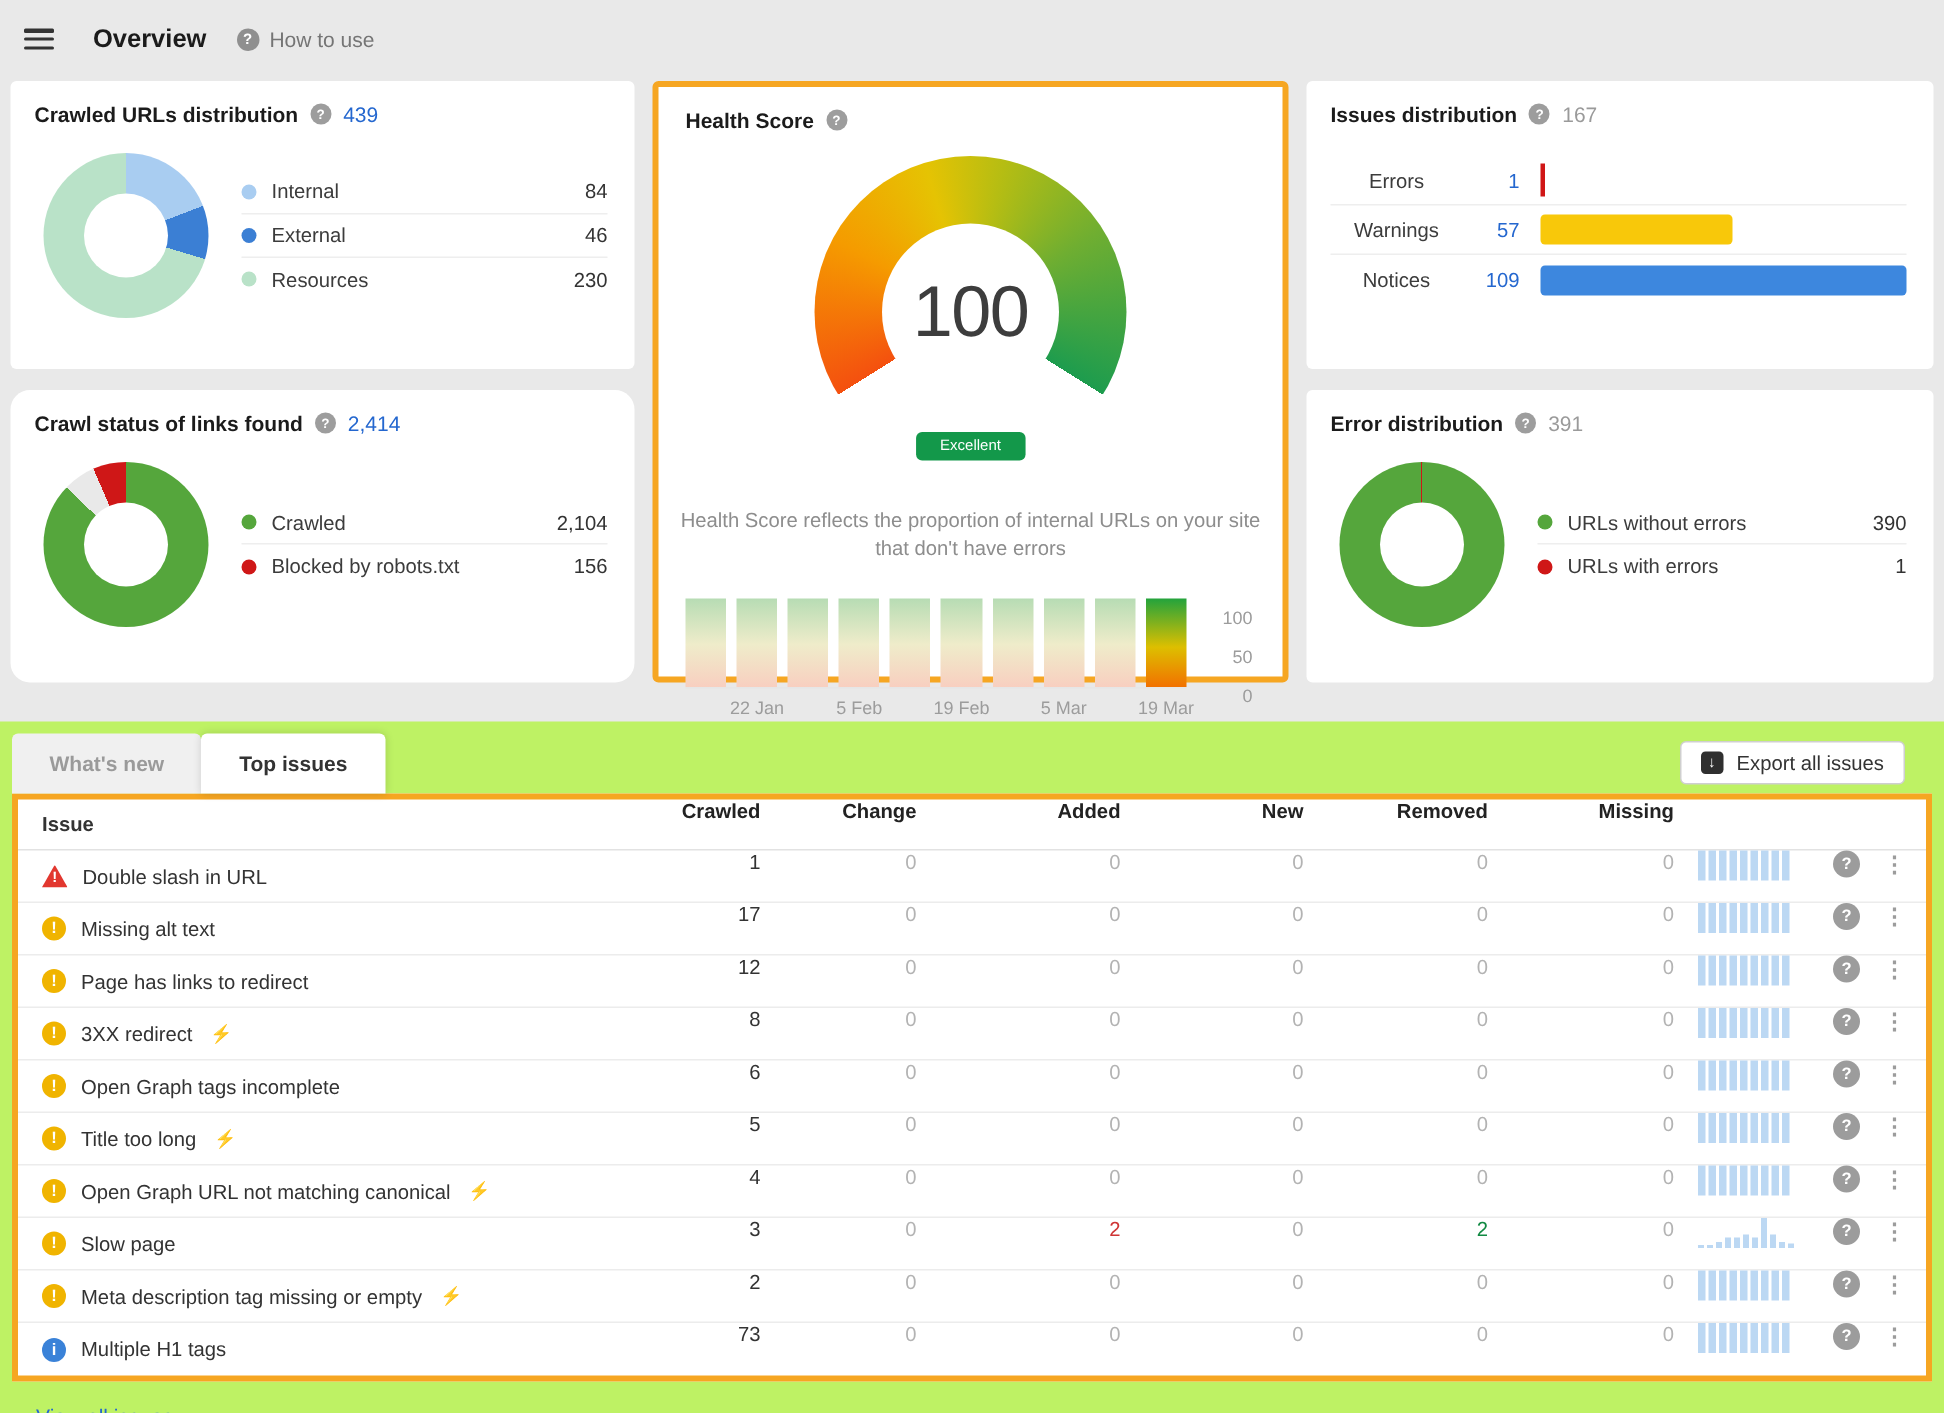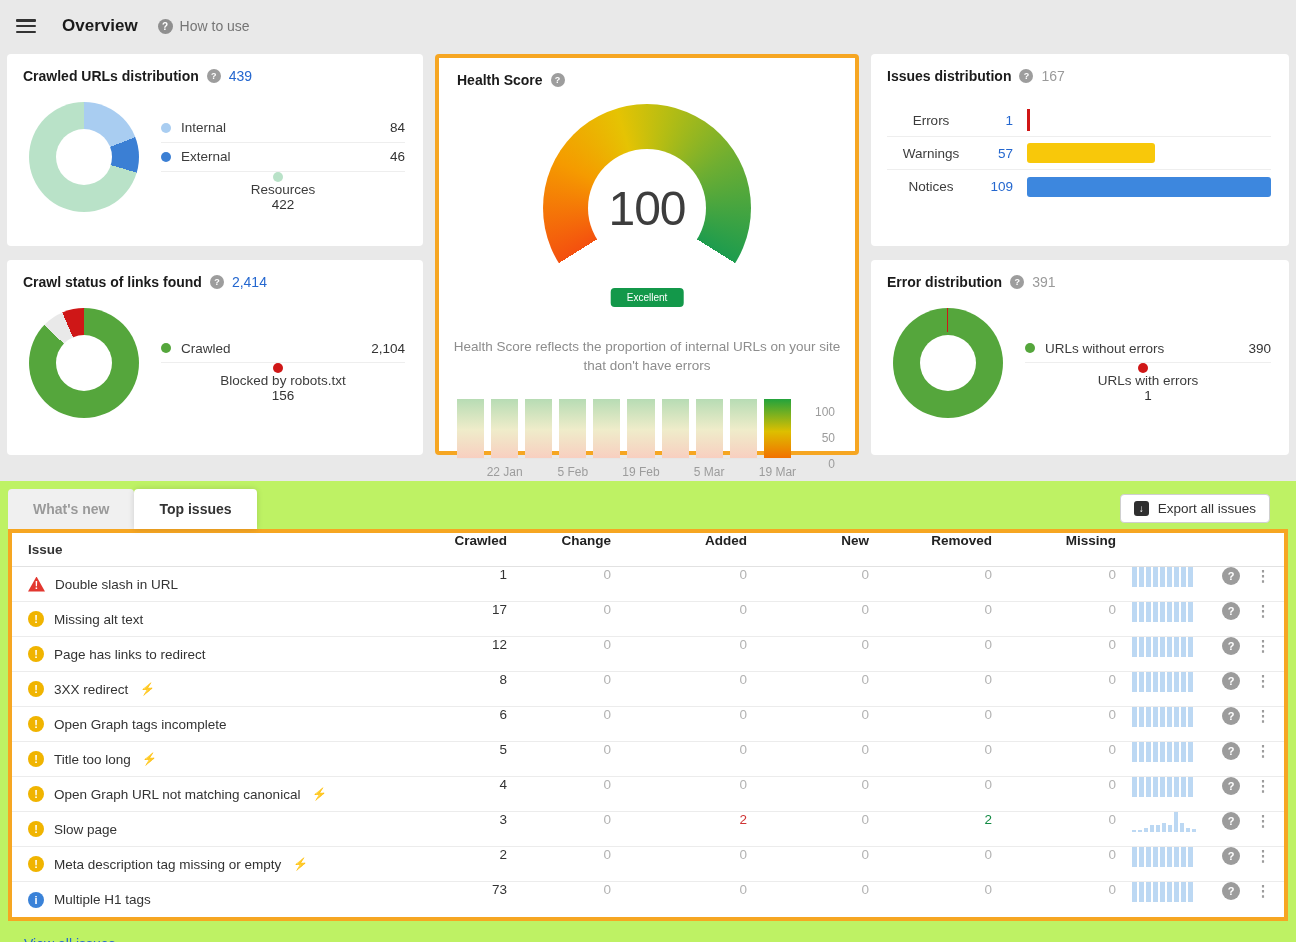--- a/index.html
+++ b/index.html
@@ -27,21 +27,21 @@
   .card-total-dim { font-size:14px; color:#9a9a9a; }
   .qicon.small { width:14px; height:14px; font-size:9px; background:#9d9d9d; }
 
   
   .donut-row { display:flex; align-items:center; margin-top:18px; }
   .donut { width:110px; height:110px; border-radius:50%; position:relative; flex:0 0 auto; margin-left:6px; }
   .donut .hole { position:absolute; left:50%; top:50%; width:56px; height:56px; transform:translate(-50%,-50%);
                  background:#fff; border-radius:50%; }
   .legend { flex:1; margin-left:22px; }
   .legend-row { display:flex; align-items:center; height:29px; border-bottom:1px solid #eee; }
-  .legend-row:last-child { border-bottom:none;flex-direction:column; }
+  .legend-row:last-child { border-bottom:none; }
   .legend-dot { width:10px; height:10px; border-radius:50%; flex:0 0 auto; margin-right:10px; }
   .legend-label { font-size:13.5px; color:#3c3c3c; flex:1; }
   .legend-value { font-size:13.5px; color:#333; }
 
   
   .hbars { margin-top:20px; }
   .hbar-row { display:flex; align-items:center; height:33px; border-bottom:1px solid #eee; }
   .hbar-row:last-child { border-bottom:none; }
   .hbar-label { width:88px; font-size:13.5px; color:#3c3c3c;text-align:center; }
   .hbar-value { width:52px; text-align:right; font-size:13.5px; color:var(--link-blue,#2467cf); cursor:pointer; padding-right:14px; }
@@ -154,21 +154,21 @@
               <span class="legend-value">84</span>
             </div>
             <div class="legend-row">
               <span class="legend-dot" style="background: rgb(59, 127, 212);"></span>
               <span class="legend-label">External</span>
               <span class="legend-value">46</span>
             </div>
             <div class="legend-row">
               <span class="legend-dot" style="background: rgb(185, 226, 200);"></span>
               <span class="legend-label">Resources</span>
-              <span class="legend-value">422</span>
+              <span class="legend-value">230</span>
             </div>
           </div>
       </div>
     </section>
 
     <section class="card card-health">
       <div class="card-title-row" style="padding:2px 0 0 4px;">
         <span class="card-title">Health Score</span>
         <span class="qicon small">?</span>
       </div>
@@ -251,21 +251,21 @@
           <div class="hbar-row">
             <span class="hbar-label">Notices</span>
             <span class="hbar-value">109</span>
             <div class="hbar-box">
               <div class="hbar" style="background: rgb(61, 135, 222); width: 100%;"></div>
             </div>
           </div>
         </div>
     </section>
 
-    <section class="card" style="grid-column:1; grid-row:2;">
+    <section class="card" style="grid-column:1; grid-row:2;border-radius:13px;">
       <div class="card-title-row">
         <span class="card-title">Crawl status of links found</span>
         <span class="qicon small">?</span>
         <span class="card-total-link">2,414</span>
       </div>
       <div class="donut-row">
         <div class="donut" style="background: conic-gradient(rgb(85, 166, 60) 0deg, rgb(85, 166, 60) 313.77deg, rgb(233, 233, 233) 313.77deg, rgb(233, 233, 233) 336.74deg, rgb(207, 23, 23) 336.74deg, rgb(207, 23, 23) 360deg);">
             <div class="hole"></div>
           </div>
         <div class="legend">

